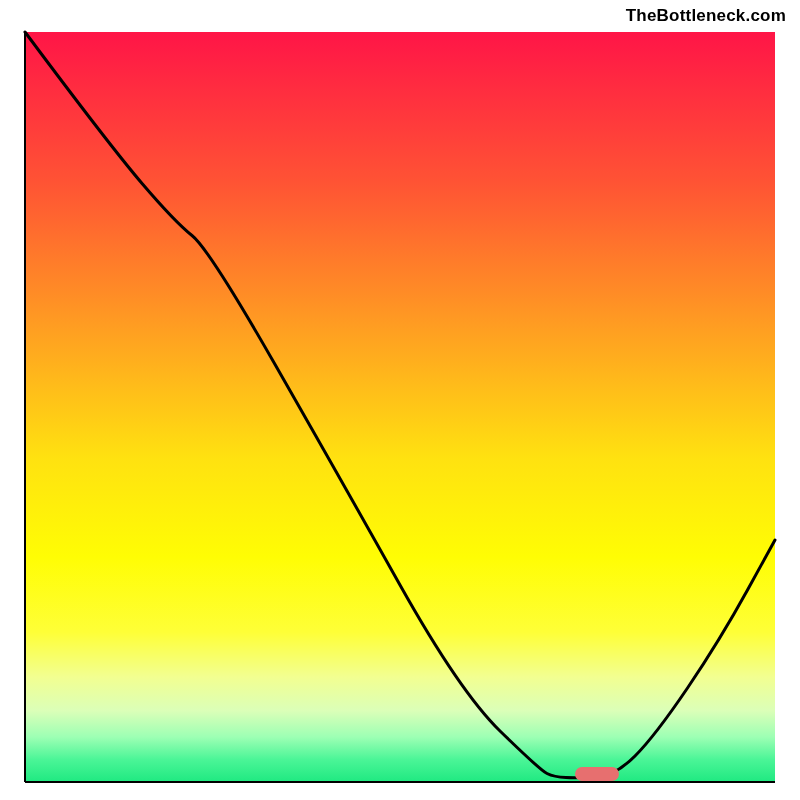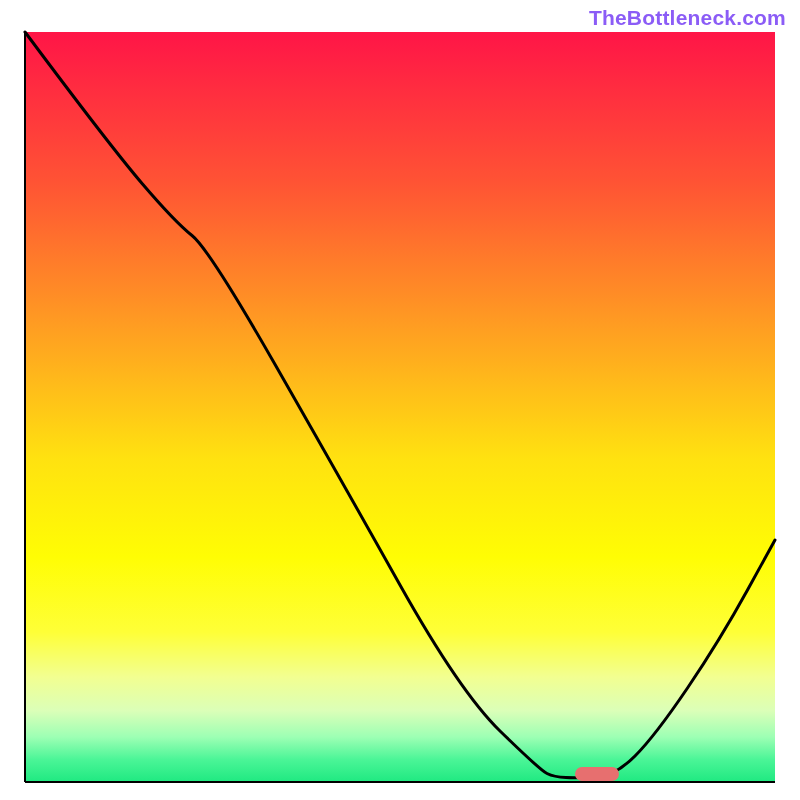--- a/index.html
+++ b/index.html
@@ -12,23 +12,23 @@
   }
   .container {
     position: relative;
     width: 800px;
     height: 800px;
   }
   .attribution {
     position: absolute;
     top: 6px;
     right: 14px;
-    font-size: 21px;
+    font-size: 17px;
     font-weight: bold;
-    color: #8b5cf6;
+    color: #000000;
     letter-spacing: 0.2px;
   }
   svg.chart {
     position: absolute;
     left: 0;
     top: 0;
   }
 </style>
 </head>
 <body>

